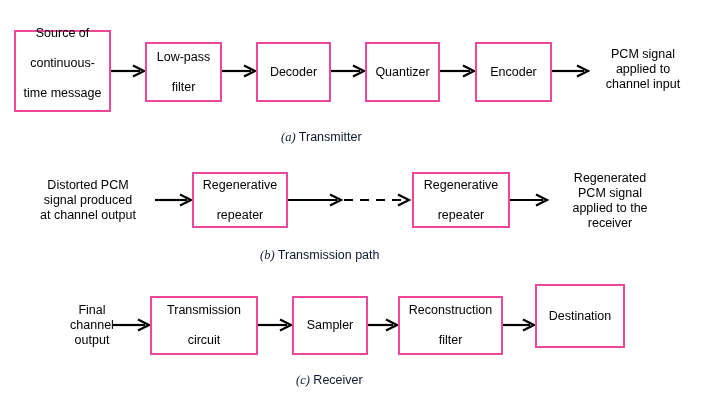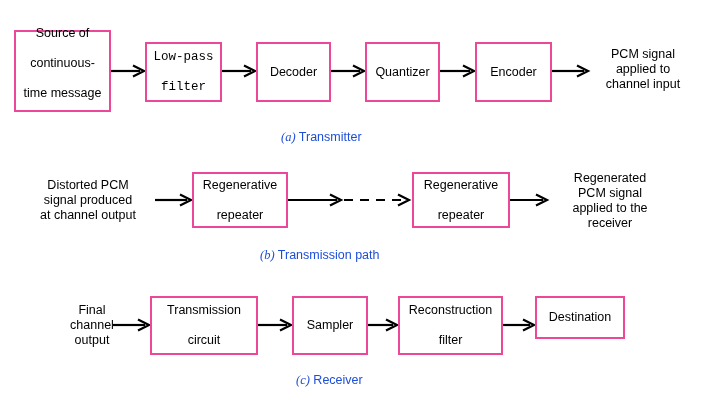--- a/index.html
+++ b/index.html
@@ -42,21 +42,21 @@
   }
 
   
   .arrow { position: absolute; height: 14px; }
   .arrow svg { display: block; overflow: visible; }
 
   .caption {
     position: absolute;
     font-size: 12.5px;
     line-height: 15px;
-    color: #1d4ed8;
+    color: #0f172a;
     text-align: center;
     white-space: nowrap;
   }
   .caption .idx {
     font-family: "Liberation Serif", serif;
     font-style: italic;
   }
 </style>
 </head>
 <body>
@@ -67,21 +67,21 @@
     <span><span>Source of</span><br><span>continuous-</span><br><span>time message</span><br></span>
   </div>
 
   <div class="arrow" style="left:111px; top:64px; width:34px;">
     <svg width="34" height="14" viewBox="0 0 34 14">
       <line x1="0" y1="7" x2="29" y2="7" stroke="#000" stroke-width="2.2"></line>
       <polyline points="22,1.5 33,7 22,12.5" fill="none" stroke="#000" stroke-width="2.2"></polyline>
     </svg>
   </div>
 
-  <div class="box" style="left:145px; top:42px; width:77px; height:60px;font-family:Liberation Mono, monospace;">
+  <div class="box" style="left:145px; top:42px; width:77px; height:60px;">
     <span><span>Low-pass</span><br><span>filter</span></span>
   </div>
 
   <div class="arrow" style="left:222px; top:64px; width:34px;">
     <svg width="34" height="14" viewBox="0 0 34 14">
       <line x1="0" y1="7" x2="29" y2="7" stroke="#000" stroke-width="2.2"></line>
       <polyline points="22,1.5 33,7 22,12.5" fill="none" stroke="#000" stroke-width="2.2"></polyline>
     </svg>
   </div>
 
@@ -212,21 +212,21 @@
     <span><span>Reconstruction</span><br><span>filter</span></span>
   </div>
 
   <div class="arrow" style="left:503px; top:318px; width:32px;">
     <svg width="32" height="14" viewBox="0 0 32 14">
       <line x1="0" y1="7" x2="27" y2="7" stroke="#000" stroke-width="2.2"></line>
       <polyline points="20,1.5 31,7 20,12.5" fill="none" stroke="#000" stroke-width="2.2"></polyline>
     </svg>
   </div>
 
-  <div class="box" style="left:535px; top:296px; width:90px; height:43px;">
+  <div class="box" style="left:535px; top:284px; width:90px; height:64px;">
     <span>Destination</span>
   </div>
 
   <div class="caption" style="left:296px; top:373px;">
     <span class="idx">(c)</span><span> Receiver</span>
   </div>
 
 </div>
 
 </body></html>

